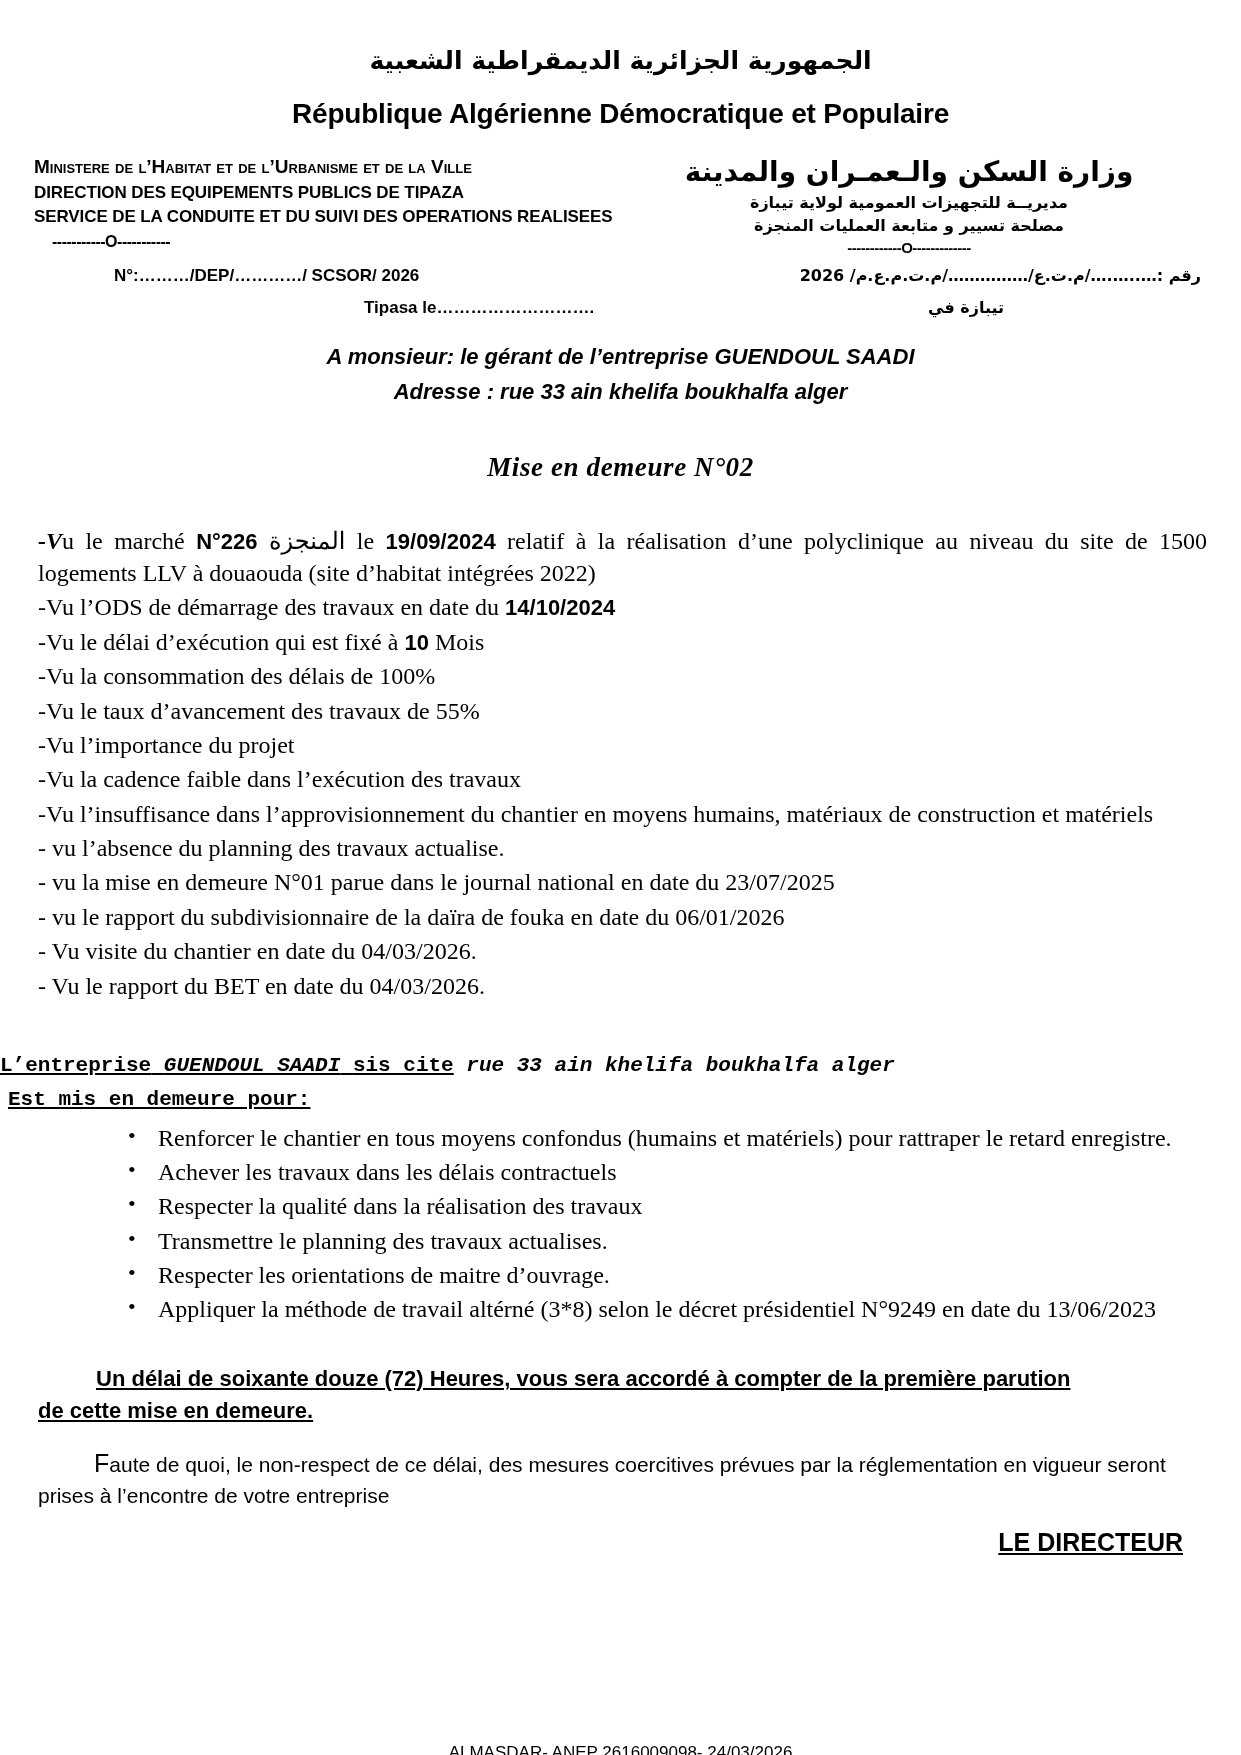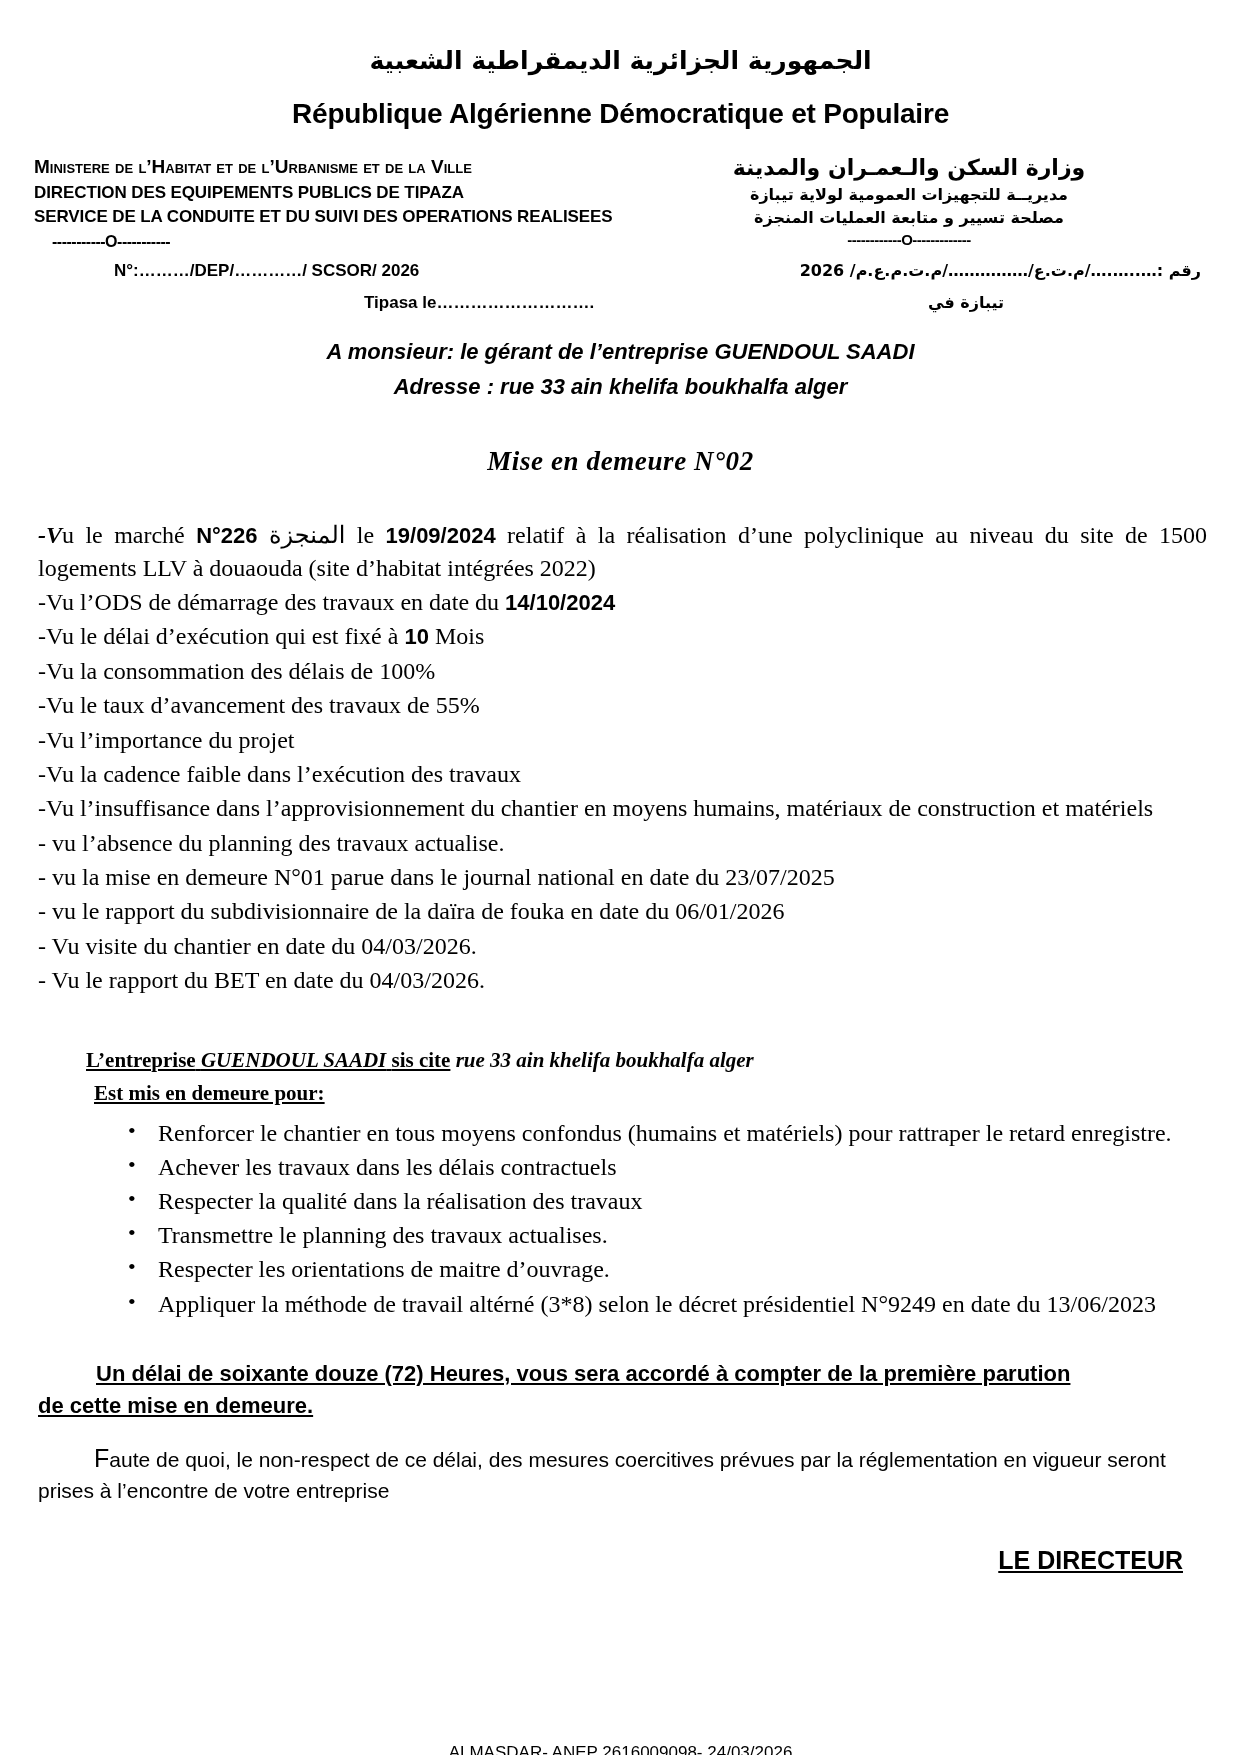--- a/index.html
+++ b/index.html
@@ -80,21 +80,21 @@
     font-family: "Liberation Sans", sans-serif;
     font-weight: bold;
     font-size: 16px;
     letter-spacing: -0.5px;
     margin-top: 4px;
     padding-left: 18px;
   }
   .ar-ministry {
     font-family: "DejaVu Sans", sans-serif;
     font-weight: bold;
-    font-size: 22px;
+    font-size: 28px;
     line-height: 1.35;
   }
   .ar-dir {
     font-family: "DejaVu Sans", sans-serif;
     font-weight: bold;
     font-size: 16px;
     line-height: 1.45;
   }
   .ar-sep {
     font-family: "Liberation Sans", sans-serif;
@@ -177,22 +177,21 @@
     font-family: "Liberation Serif", serif;
     font-size: 24px;
     line-height: 1.35;
   }
   .clause { margin: 0 0 2px 0; }
   .clause.justify { text-align: justify; }
 
   
   .ent-block {
     margin-top: 48px;
-    padding-left: 86px;
-    font-family: Liberation Serif, serif;
+    font-family: Liberation Mono, monospace;
     font-size: 21px;
     line-height: 1.5;
   }
   .ent-line1 { font-weight: bold; }
   .ent-line2 { font-weight: bold; margin-top: 2px; padding-left: 8px; }
 
   
   ul.orders {
     margin: 8px 0 0 0;
     padding-left: 122px;
@@ -229,21 +228,21 @@
   .fault {
     margin-top: 18px;
     padding: 0 34px 0 38px;
     font-family: "Liberation Sans", sans-serif;
     font-size: 21px;
     line-height: 1.45;
   }
   .fault-indent { padding-left: 56px; }
 
   .director {
-    margin-top: 40px;
+    margin-top: 16px;
     padding-right: 58px;
     text-align: right;
     font-family: "Liberation Sans", sans-serif;
     font-weight: bold;
     font-size: 25px;
     text-decoration: underline;
   }
 
   
   .footer {

